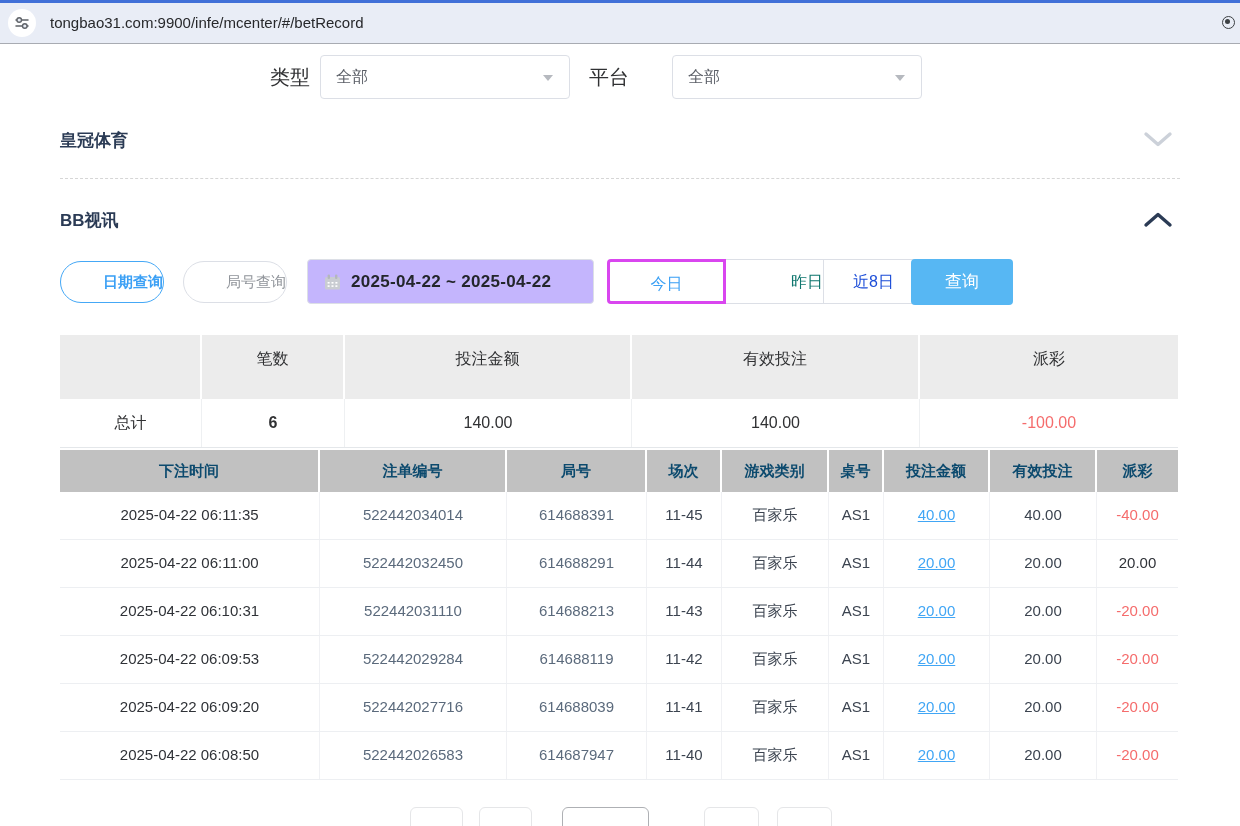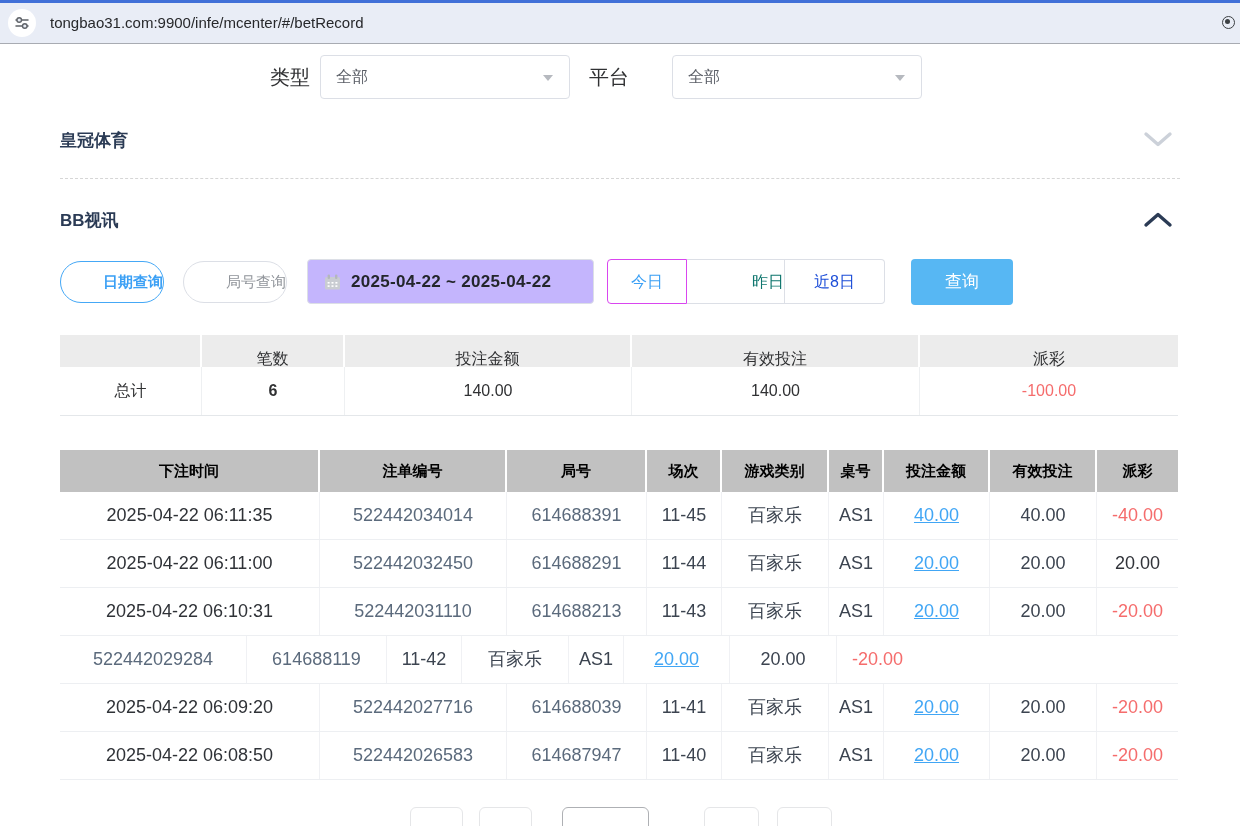--- a/index.html
+++ b/index.html
@@ -32,48 +32,48 @@
 
   
   .pill{height:42px;border-radius:21px;box-sizing:border-box;text-align:right;line-height:40px;font-size:15px;cursor:pointer;background:#fff;}
   .pill-active{border:1px solid #45a8f6;color:#3ba0f5;font-weight:bold;}
   .pill-plain{border:1px solid #dcdfe6;color:#8f9399;}
   .date-box{left:307px;top:259px;width:287px;height:45px;border:1px solid #dcdfe6;border-radius:4px;
     box-sizing:border-box;display:flex;align-items:center;padding-left:16px;cursor:pointer;background:#c4b5fd;}
   .date-text{font-size:17px;font-weight:600;color:#23262b;margin-left:10px;letter-spacing:.3px;}
   .seg-group{left:607px;top:259px;height:45px;display:flex;}
   .seg{height:45px;box-sizing:border-box;text-align:center;line-height:43px;font-size:16px;cursor:pointer;background:#fff;}
-  .seg-today{width:80px;border:1px solid #d946ef;color:#3ba0f5;border-radius:4px 0 0 4px;}
+  .seg-today{width:119px;border:3px solid #d946ef;color:#3ba0f5;border-radius:4px 0 0 4px;}
   .seg-mid{width:98px;border:1px solid #dcdfe6;border-left:none;color:#0f766e;text-align:right;}
   .seg-last{width:100px;border:1px solid #dcdfe6;border-left:none;color:#1d4ed8;border-radius:0 4px 4px 0;}
   .search-btn{left:911px;top:259px;width:102px;height:46px;background:#57b7f3;border-radius:4px;
     color:#fff;font-size:17px;text-align:center;line-height:46px;cursor:pointer;}
 
   
   .sum-table{left:60px;top:335px;width:1118px;}
-  .sum-head{display:flex;height:32px;background:#ececec;}
+  .sum-head{display:flex;height:64px;background:#ececec;}
   .sum-head .cell{box-sizing:border-box;border-right:2px solid #fff;text-align:center;
     line-height:48px;font-size:16px;color:#303133;}
   .sum-head .cell:last-child{border-right:none;}
   .sum-row{display:flex;height:48px;background:#fff;border-bottom:1px solid #e4e7ea;}
   .sum-row .cell{box-sizing:border-box;border-right:1px solid #eef0f2;text-align:center;
     line-height:47px;font-size:16px;color:#303133;}
   .sum-row .cell:last-child{border-right:none;}
   .s0{width:142px;} .s1{width:143px;} .s2{width:287px;} .s3{width:288px;} .s4{width:258px;}
   .bold{font-weight:bold;}
 
   
   .det-table{left:60px;top:450px;width:1118px;}
   .det-head{display:flex;height:42px;background:#c1c1c1;}
   .det-head .cell{box-sizing:border-box;border-right:2px solid #fff;text-align:center;
-    line-height:42px;font-size:15px;font-weight:bold;color:#000000;}
+    line-height:42px;font-size:15px;font-weight:bold;color:#0c4a6e;}
   .det-head .cell:last-child{border-right:none;}
   .det-row{display:flex;height:47px;background:#fff;border-bottom:1px solid #edeff2;}
   .det-row .cell{box-sizing:border-box;border-right:1px solid #f0f1f4;text-align:center;
-    line-height:46px;font-size:18px;overflow:hidden;white-space:nowrap;}
+    line-height:46px;font-size:15px;overflow:hidden;white-space:nowrap;}
   .det-row .cell:last-child{border-right:none;}
   .c0{width:260px;} .c1{width:187px;} .c2{width:140px;} .c3{width:75px;} .c4{width:107px;}
   .c5{width:55px;} .c6{width:106px;} .c7{width:107px;} .c8{width:81px;}
   .t-time{color:#2f3237;}
   .t-muted{color:#5b6a7c;}
   .t-dark{color:#3c4450;}
   .t-link{color:#41a6f5;text-decoration:underline;cursor:pointer;}
   .t-pay{color:#303339;}
   .t-pay.neg{color:#f56c6c;}
 
@@ -214,20 +214,21 @@
     <div class="cell c2 t-muted">614688213</div>
     <div class="cell c3 t-dark">11-43</div>
     <div class="cell c4 t-dark">百家乐</div>
     <div class="cell c5 t-dark">AS1</div>
     <div class="cell c6 t-link">20.00</div>
     <div class="cell c7 t-dark">20.00</div>
     <div class="cell c8 t-pay neg">-20.00</div>
   </div>
 
   <div class="det-row">
+    <div class="cell c0 t-time">2025-04-22 06:09:53</div>
     <div class="cell c1 t-muted">522442029284</div>
     <div class="cell c2 t-muted">614688119</div>
     <div class="cell c3 t-dark">11-42</div>
     <div class="cell c4 t-dark">百家乐</div>
     <div class="cell c5 t-dark">AS1</div>
     <div class="cell c6 t-link">20.00</div>
     <div class="cell c7 t-dark">20.00</div>
     <div class="cell c8 t-pay neg">-20.00</div>
   </div>
 

